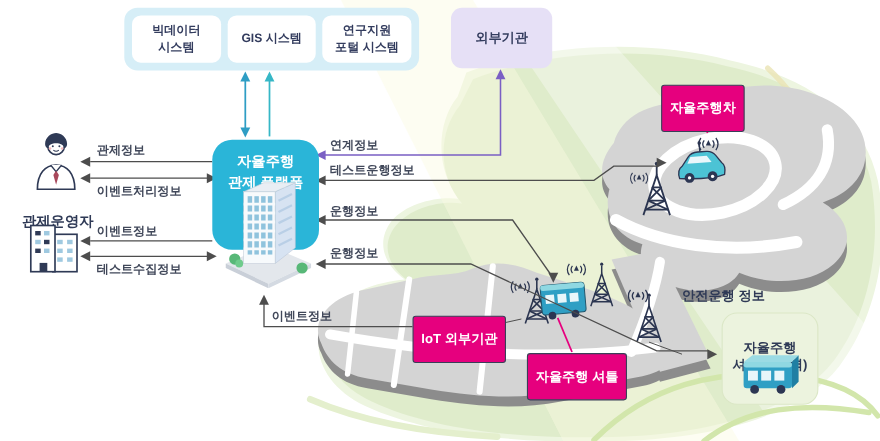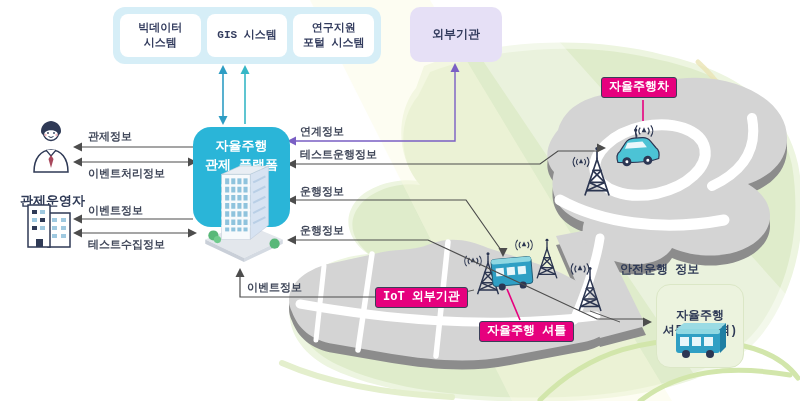--- a/index.html
+++ b/index.html
@@ -1,17 +1,17 @@
 <!DOCTYPE html>
 <html><head>
 <meta charset="utf-8">
 <style>
   html,body{margin:0;padding:0;background:#fff;}
   #scene{position:relative;width:800px;height:401px;background:#ffffff;overflow:hidden;
-         font-family:Liberation Mono, monospace;color:#2f3a56;}
+         font-family:Liberation Sans, sans-serif;color:#2f3a56;}
   .abs{position:absolute;}
   svg.layer{position:absolute;left:0;top:0;z-index:1;}
   
   .systems-panel{left:113px;top:7px;width:268px;height:57px;background:#d6eef7;border-radius:12px;
                  display:flex;gap:6px;padding:7px;box-sizing:border-box;z-index:2;}
   .sys-box{flex:1;background:#fff;border-radius:8px;display:flex;align-items:center;justify-content:center;
            font-size:11px;font-weight:700;color:#333c5e;text-align:center;white-space:pre-line;line-height:1.3;}
   .external-org{left:410px;top:7px;width:92px;height:55px;background:#e6e0f6;border-radius:10px;
                 display:flex;align-items:center;justify-content:center;font-size:12px;font-weight:700;color:#333c5e;z-index:2;}
   
@@ -19,21 +19,21 @@
                 text-align:center;color:#fff;font-size:13px;font-weight:700;white-space:pre-line;line-height:1.45;
                 padding-top:11px;box-sizing:border-box;}
   .building-svg{left:202px;top:160px;z-index:3;}
   
   .actor-label{width:95px;text-align:center;font-size:13px;font-weight:700;color:#2f3a56;z-index:4;}
   .icon-svg{z-index:4;}
   
   .flow-label{font-size:11px;font-weight:600;color:#41485a;z-index:4;white-space:nowrap;}
   .flow-label.c{width:100px;text-align:left;}
   
-  .badge{background:#e6007e;color:#fff;font-size:12px;font-weight:700;padding:2px 7px;line-height:1.25;
+  .badge{background:#e6007e;color:#fff;font-size:12px;font-weight:700;padding:13px 7px;line-height:1.25;
          border:1.5px solid #3a3f58;border-radius:3px;white-space:nowrap;z-index:6;}
   .safety-label{font-size:12px;font-weight:700;color:#2f3a56;z-index:5;white-space:nowrap;}
   
   .station-box{left:656px;top:284px;width:88px;height:84px;background:#ecf3de;border:1px solid #dbe7c6;
                border-radius:14px;z-index:5;text-align:center;font-size:12px;font-weight:700;color:#2f3a56;
                white-space:pre-line;line-height:1.3;padding-top:8px;box-sizing:border-box;}
   .station-bus{position:absolute;left:17px;top:36px;}
 </style>
 </head>
 <body>

